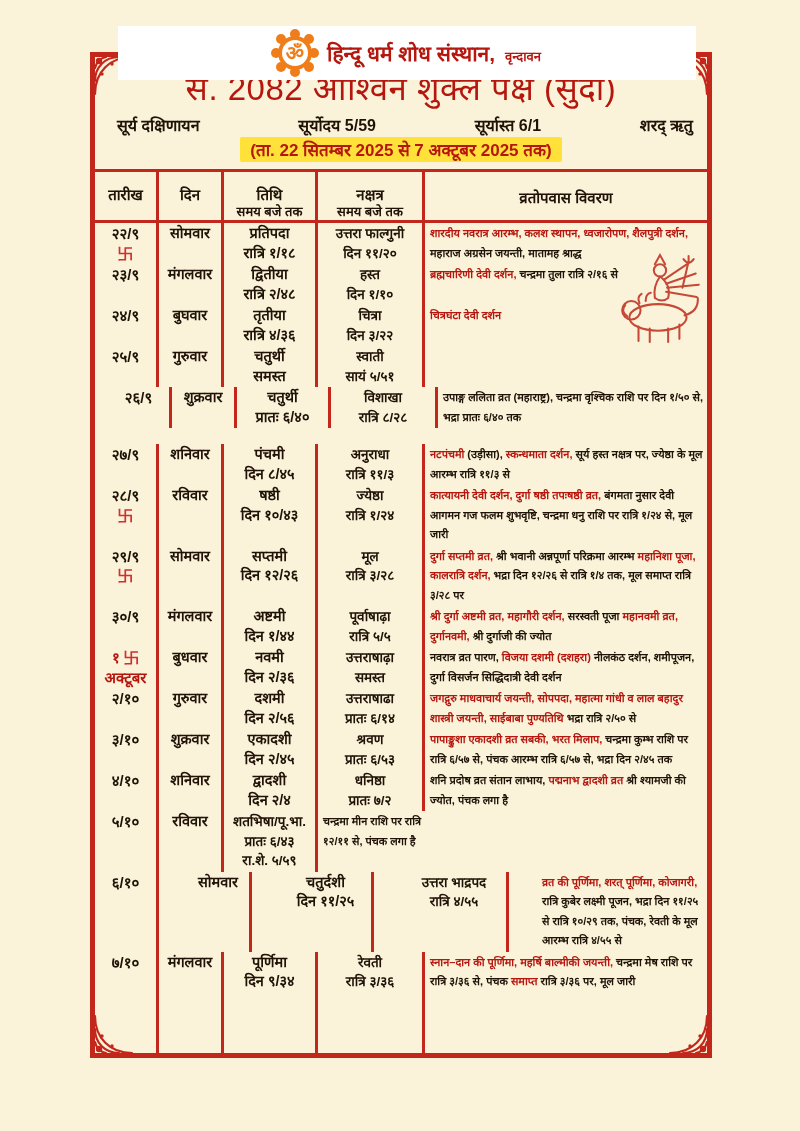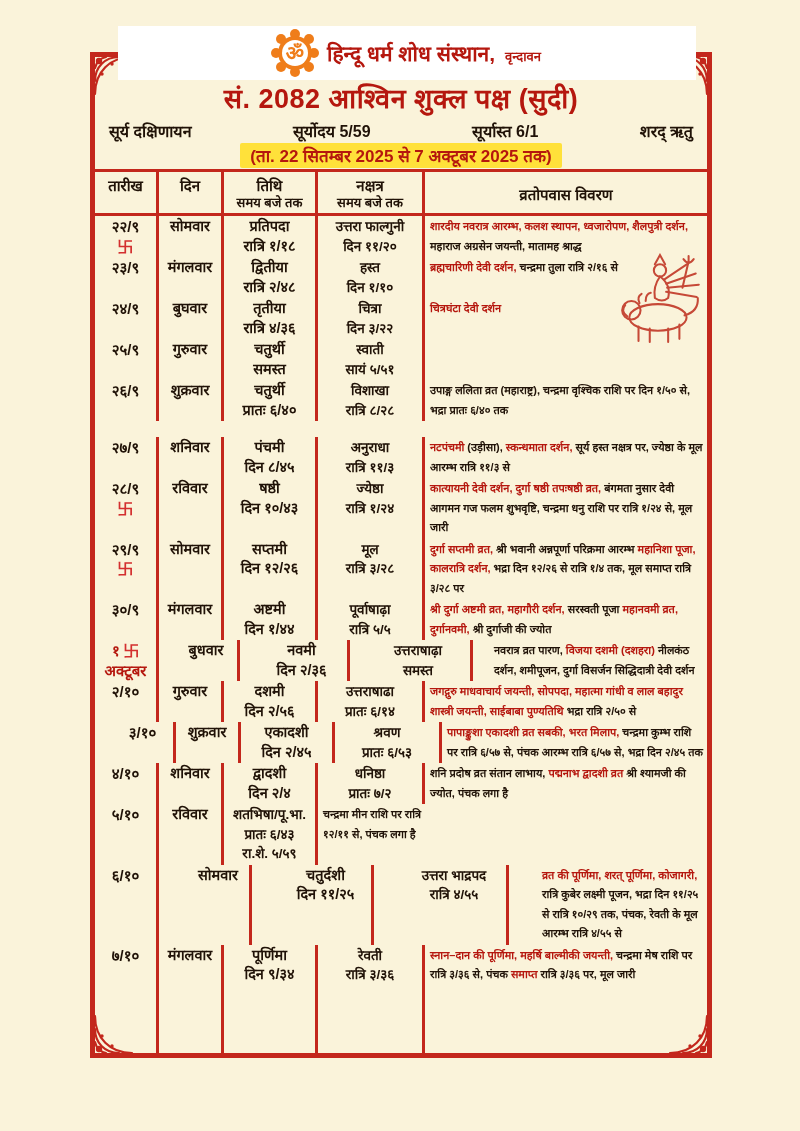--- a/index.html
+++ b/index.html
@@ -40,41 +40,41 @@
     border:5px solid var(--frame_red);overflow:hidden;background:var(--cream);
   }
   .corner{position:absolute;width:42px;height:42px;z-index:4;pointer-events:none;}
   .corner svg{display:block;width:42px;height:42px;}
   .corner.tl{left:92px;top:54px;}
   .corner.tr{right:90px;top:54px;transform:scaleX(-1);}
   .corner.bl{left:92px;bottom:75px;transform:scaleY(-1);}
   .corner.br{right:90px;bottom:75px;transform:scale(-1,-1);}
   
   .page-title{
-    margin-top:22px;text-align:center;color:var(--text_red);
-    font-size:27px;font-weight:700;letter-spacing:.5px;
+    margin-top:8px;text-align:center;color:var(--text_red);
+    font-size:33px;font-weight:400;letter-spacing:.5px;
   }
   .sun-row{
     display:flex;justify-content:space-between;align-items:baseline;
-    padding:2px 14px 0 14px;font-size:16px;font-weight:700;margin-top:2px;
+    padding:2px 14px 0 22px;font-size:16px;font-weight:700;margin-top:2px;
   }
   .range-wrap{text-align:center;margin-top:1px;}
   .range-band{
     display:inline-block;background:var(--yellow);color:var(--text_red);
     font-size:17px;font-weight:700;padding:1px 10px;border-radius:2px;
   }
   
   .cal-table{
     position:absolute;left:0;top:112px;right:0;bottom:0;
     display:flex;flex-direction:column;border-top:3px solid var(--frame_red);
   }
   .hdr-row,.cal-row{display:grid;grid-template-columns:64px 65px 94px 107px 1fr;}
   .hdr-row{border-bottom:3px solid var(--frame_red);min-height:44px;}
   .hcell{border-right:3px solid var(--frame_red);text-align:center;font-weight:700;
-    display:flex;flex-direction:column;justify-content:flex-start;padding-top:5px;}
+    display:flex;flex-direction:column;justify-content:flex-start;padding-top:14px;}
   .hcell.center{justify-content:center;padding-top:4px;}
   .hcell:last-child{border-right:none;}
   .h-main{font-size:15px;line-height:18px;}
   .h-sub{font-size:13px;line-height:16px;}
   .rows{display:flex;flex-direction:column;flex:1;}
   .cal-row:last-child{flex:1;}
   .cell{border-right:3px solid var(--frame_red);text-align:center;font-weight:700;padding-top:1px;}
   .cell.details{border-right:none;text-align:left;padding:1px 3px 1px 5px;
     font-size:11px;line-height:19.5px;}
   .date-cell{font-size:15px;line-height:19.5px;}
@@ -237,21 +237,21 @@
     <div class="cell day-cell">गुरुवार</div>
     <div class="cell tithi-cell">
             <span class="cell-line ">चतुर्थी</span>
             <span class="cell-line ">समस्त</span>
           </div>
     <div class="cell nak-cell">
             <span class="cell-line ">स्वाती</span>
             <span class="cell-line ">सायं ५/५१</span>
           </div>
   </div>
-        <div class="cal-row" style="min-height: 41px;">
+        <div class="cal-row" style="min-height: 41px; margin-left: 13px;">
     <div class="cell date-cell">
             <span class="cell-line "><span class="">२६/९</span></span>
           </div>
     <div class="cell day-cell">शुक्रवार</div>
     <div class="cell tithi-cell">
             <span class="cell-line ">चतुर्थी</span>
             <span class="cell-line ">प्रातः ६/४०</span>
           </div>
     <div class="cell nak-cell">
             <span class="cell-line ">विशाखा</span>
@@ -314,21 +314,21 @@
     <div class="cell tithi-cell">
             <span class="cell-line ">अष्टमी</span>
             <span class="cell-line ">दिन १/४४</span>
           </div>
     <div class="cell nak-cell">
             <span class="cell-line ">पूर्वाषाढ़ा</span>
             <span class="cell-line ">रात्रि ५/५</span>
           </div>
     <div class="cell details"><span class="red ">श्री दुर्गा अष्टमी व्रत, महागौरी दर्शन,</span><span class=""> सरस्वती पूजा </span><span class="red ">महानवमी व्रत, दुर्गानवमी,</span><span class=""> श्री दुर्गाजी की ज्योत</span></div>
   </div>
-        <div class="cal-row" style="min-height: 41px; gap: 16px;">
+        <div class="cal-row" style="min-height: 41px;">
     <div class="cell date-cell">
             <span class="cell-line "><span class="red ">१ </span><span class="red swastika ">卐</span></span>
             <span class="cell-line "><span class="red ">अक्टूबर</span></span>
           </div>
     <div class="cell day-cell">बुधवार</div>
     <div class="cell tithi-cell">
             <span class="cell-line ">नवमी</span>
             <span class="cell-line ">दिन २/३६</span>
           </div>
     <div class="cell nak-cell">
@@ -345,21 +345,21 @@
     <div class="cell tithi-cell">
             <span class="cell-line ">दशमी</span>
             <span class="cell-line ">दिन २/५६</span>
           </div>
     <div class="cell nak-cell">
             <span class="cell-line ">उत्तराषाढा</span>
             <span class="cell-line ">प्रातः ६/१४</span>
           </div>
     <div class="cell details"><span class="red ">जगद्गुरु माधवाचार्य जयन्ती, सोपपदा, महात्मा गांधी व लाल बहादुर शास्त्री जयन्ती, साईबाबा पुण्यतिथि</span><span class=""> भद्रा रात्रि २/५० से</span></div>
   </div>
-        <div class="cal-row" style="min-height: 41px; padding-left: 17px;">
+        <div class="cal-row" style="min-height: 41px;">
     <div class="cell date-cell">
             <span class="cell-line "><span class="">३/१०</span></span>
           </div>
     <div class="cell day-cell">शुक्रवार</div>
     <div class="cell tithi-cell">
             <span class="cell-line ">एकादशी</span>
             <span class="cell-line ">दिन २/४५</span>
           </div>
     <div class="cell nak-cell">
             <span class="cell-line ">श्रवण</span>

